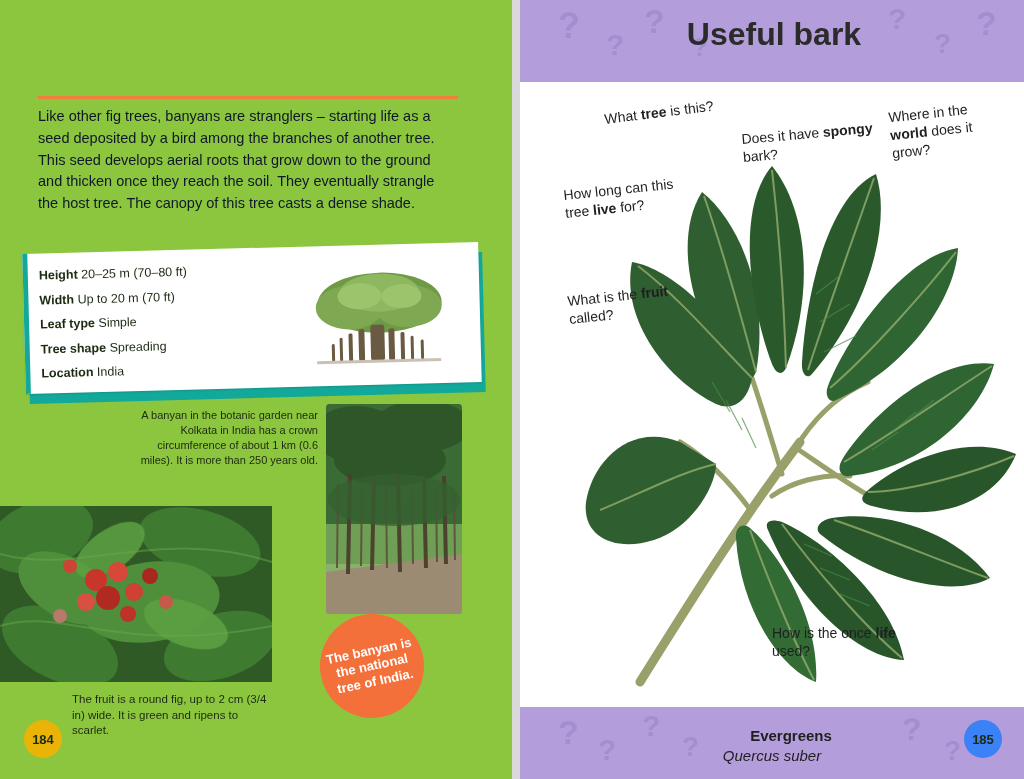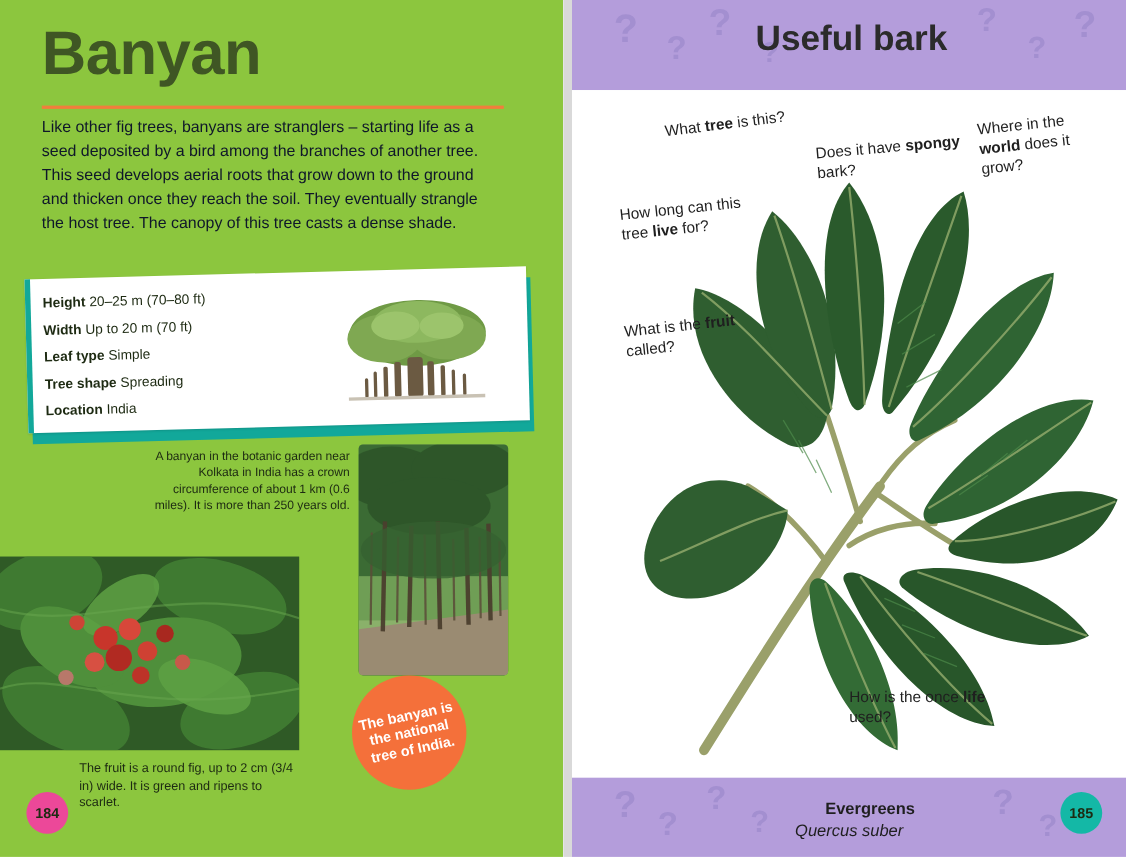--- a/index.html
+++ b/index.html
@@ -171,21 +171,21 @@
     line-height: 1.18;
   }
 
   .folio-left {
     position: absolute;
     left: 24px;
     top: 720px;
     width: 38px;
     height: 38px;
     border-radius: 50%;
-    background: #ec4899;
+    background: #eab308;
     color: #1d2a12;
     font-size: 13px;
     font-weight: bold;
     display: flex;
     align-items: center;
     justify-content: center;
   }
 
   
   .page-right {
@@ -272,37 +272,36 @@
     font-style: italic;
     line-height: 1.3;
   }
   .folio-right {
     position: absolute;
     right: 22px;
     top: 720px;
     width: 38px;
     height: 38px;
     border-radius: 50%;
-    background: #14b8a6;
+    background: #3b82f6;
     color: #1d2a12;
     font-size: 13px;
     font-weight: bold;
     display: flex;
     align-items: center;
     justify-content: center;
   }
 </style>
 </head>
 <body>
 
 <div class="spread">
 
   <div class="page-left">
 
-    <div class="title-banyan">Banyan</div>
     <div class="title-rule"></div>
 
     <div class="intro-text">Like other fig trees, banyans are stranglers – starting life as a seed deposited by a bird among the branches of another tree. This seed develops aerial roots that grow down to the ground and thicken once they reach the soil. They eventually strangle the host tree. The canopy of this tree casts a dense shade.</div>
 
     <div class="fact-card-shadow"></div>
     <div class="fact-card">
       <div class="accent"></div>
 
       <div class="fact-list">
         <div class="fact-row">

